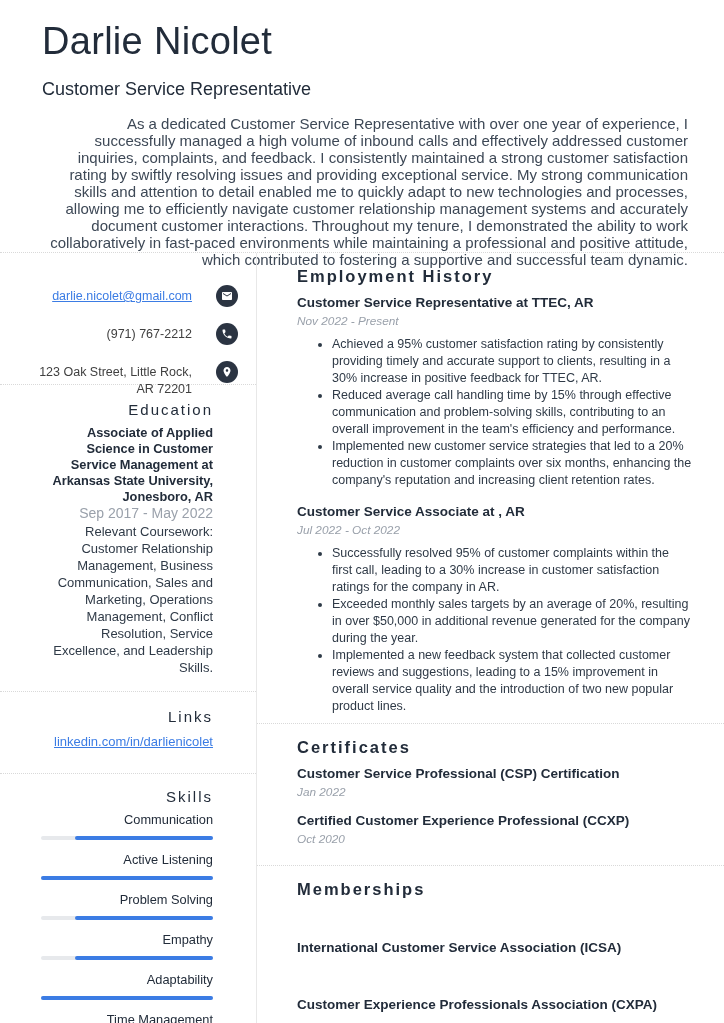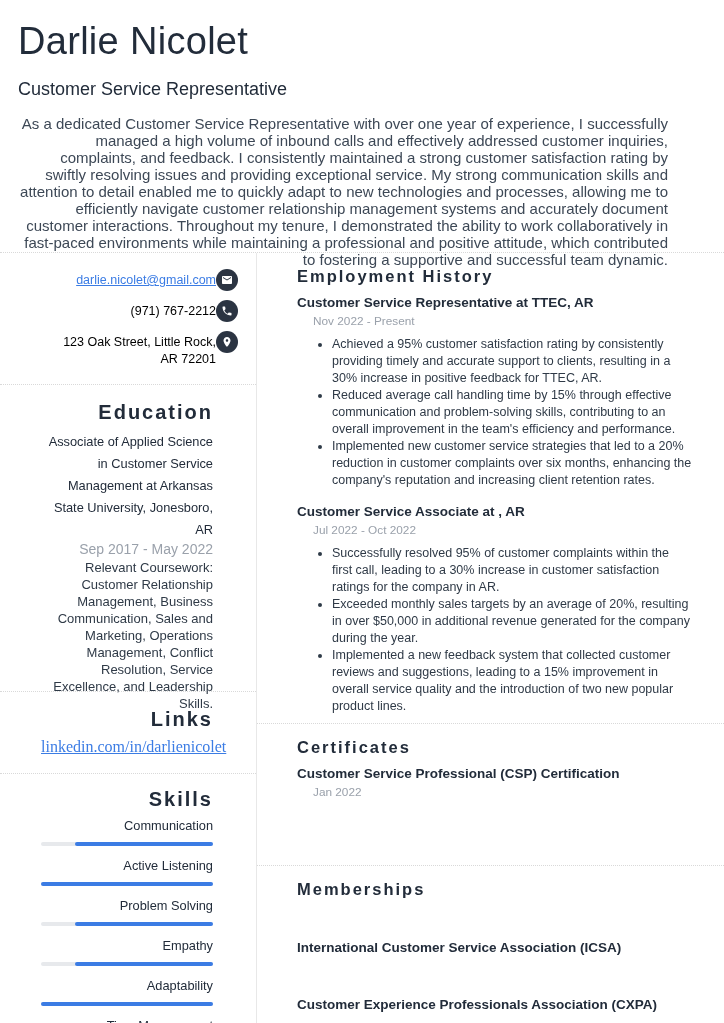--- a/index.html
+++ b/index.html
@@ -7,21 +7,21 @@
   body {
     background: #ffffff;
     font-family: "Liberation Sans", "DejaVu Sans", sans-serif;
     color: #2f3a47;
   }
   .page { width: 724px; height: 1023px; background: #fff; }
 
   
   .header {
     height: 253px;
-    padding: 20px 36px 0 18px;
+    padding: 20px 36px 0 42px;
     border-bottom: 1px dotted #d9d9d9;
   }
   .name {
     font-size: 38px;
     font-weight: 400;
     color: var(--heading, #222c3a);
     line-height: 1.15;
     letter-spacing: 0.3px;
   }
   .role {
@@ -50,63 +50,64 @@
 
   
   .side-section { text-align: right; }
   .side-section + .side-section { border-top: 1px dotted #d9d9d9; }
 
   .contact-section { height: 131px; padding: 16px 18px 0 20px; }
   .contact-row {
     display: flex;
     justify-content: flex-end;
     align-items: flex-start;
-    gap: 0;
+    gap: 24px;
     margin-bottom: 9px;
+    margin-top: 16px;
   }
   .contact-text {
     width: 172px;
     text-align: right;
     font-size: 12.5px;
     line-height: 17px;
     padding-top: 3px;
-    color: #000000;
+    color: #404040;
   }
   a.contact-link, a.side-link {
     color: var(--accent-blue, #3b7ce4);
     text-decoration: underline;
   }
   .icon-circle {
     width: 22px; height: 22px;
     flex: none;
     border-radius: 50%;
     background: var(--icon-circle, #2b3442);
     display: flex; align-items: center; justify-content: center;
   }
   .icon-circle svg { width: 12px; height: 12px; fill: #ffffff; }
 
   .side-heading {
-    font-size: 20px;
-    font-weight: 700;
+    font-size: 15px;
+    font-weight: 400;
     letter-spacing: 2px;
     color: var(--heading, #222c3a);
     margin-bottom: 7px;
   }
   .education-section { height: 307px; padding: 16px 43px 0 41px; }
   .degree {
-    font-weight: 400;
+    font-weight: 700;
     font-size: 12.8px;
-    line-height: 22px;
+    line-height: 16px;
     color: var(--heading, #222c3a);
   }
   .side-date { font-size: 14px; color: var(--muted-date, #9aa1ab); margin: 0 0 2px; }
   .side-desc { font-size: 13px; line-height: 17px; color: #2f3a47; }
 
   .links-section { height: 82px; padding: 16px 43px 0 41px; }
-  .side-link { font-size: 16px; font-family: Liberation Serif, serif; }
+  .side-link { font-size: 13px; }
 
   .skills-section { height: 250px; padding: 14px 43px 0 41px; }
   .skill-row { margin-bottom: 12px; }
   .skill-label { font-size: 12.8px; color: var(--heading, #222c3a); margin-bottom: 9px; }
   .skill-bar {
     position: relative;
     height: 4px;
     border-radius: 2px;
     background: #e7e9ec;
   }
@@ -132,21 +133,21 @@
     color: var(--heading, #222c3a);
     margin-bottom: 8px;
   }
   .job + .job { margin-top: 14px; }
   .item-title {
     font-size: 13.5px;
     font-weight: 700;
     color: var(--heading, #222c3a);
     line-height: 17px;
   }
-  .item-date { font-size: 11.8px; color: var(--muted-date, #9aa1ab); margin: 3px 16px 7px; }
+  .item-date { font-size: 11.8px; color: var(--muted-date, #9aa1ab); margin: 3px 0 7px; font-style: italic; }
   ul.bullets { margin: 8px; padding-left: 27px; }
   ul.bullets li {
     font-size: 12.5px;
     line-height: 17px;
     color: #2f3a47;
   }
   .cert-item { margin-bottom: 13px; }
   .membership-item { margin-bottom: 13px; margin-top: 40px; }
 </style>
 </head>
@@ -268,20 +269,24 @@
           </ul>
         </div>
       </div>
 
       <div class="main-section certificates-section">
         <div class="main-heading">Certificates</div>
         <div class="cert-item">
           <div class="item-title">Customer Service Professional (CSP) Certification</div>
           <div class="item-date">Jan 2022</div>
         </div>
+        <div class="cert-item">
+          <div class="item-title">Certified Customer Experience Professional (CCXP)</div>
+          <div class="item-date">Oct 2020</div>
+        </div>
       </div>
 
       <div class="main-section memberships-section">
         <div class="main-heading">Memberships</div>
         <div class="membership-item item-title">International Customer Service Association (ICSA)</div>
         <div class="membership-item item-title">Customer Experience Professionals Association (CXPA)</div>
       </div>
 
     </div>
   </div>

